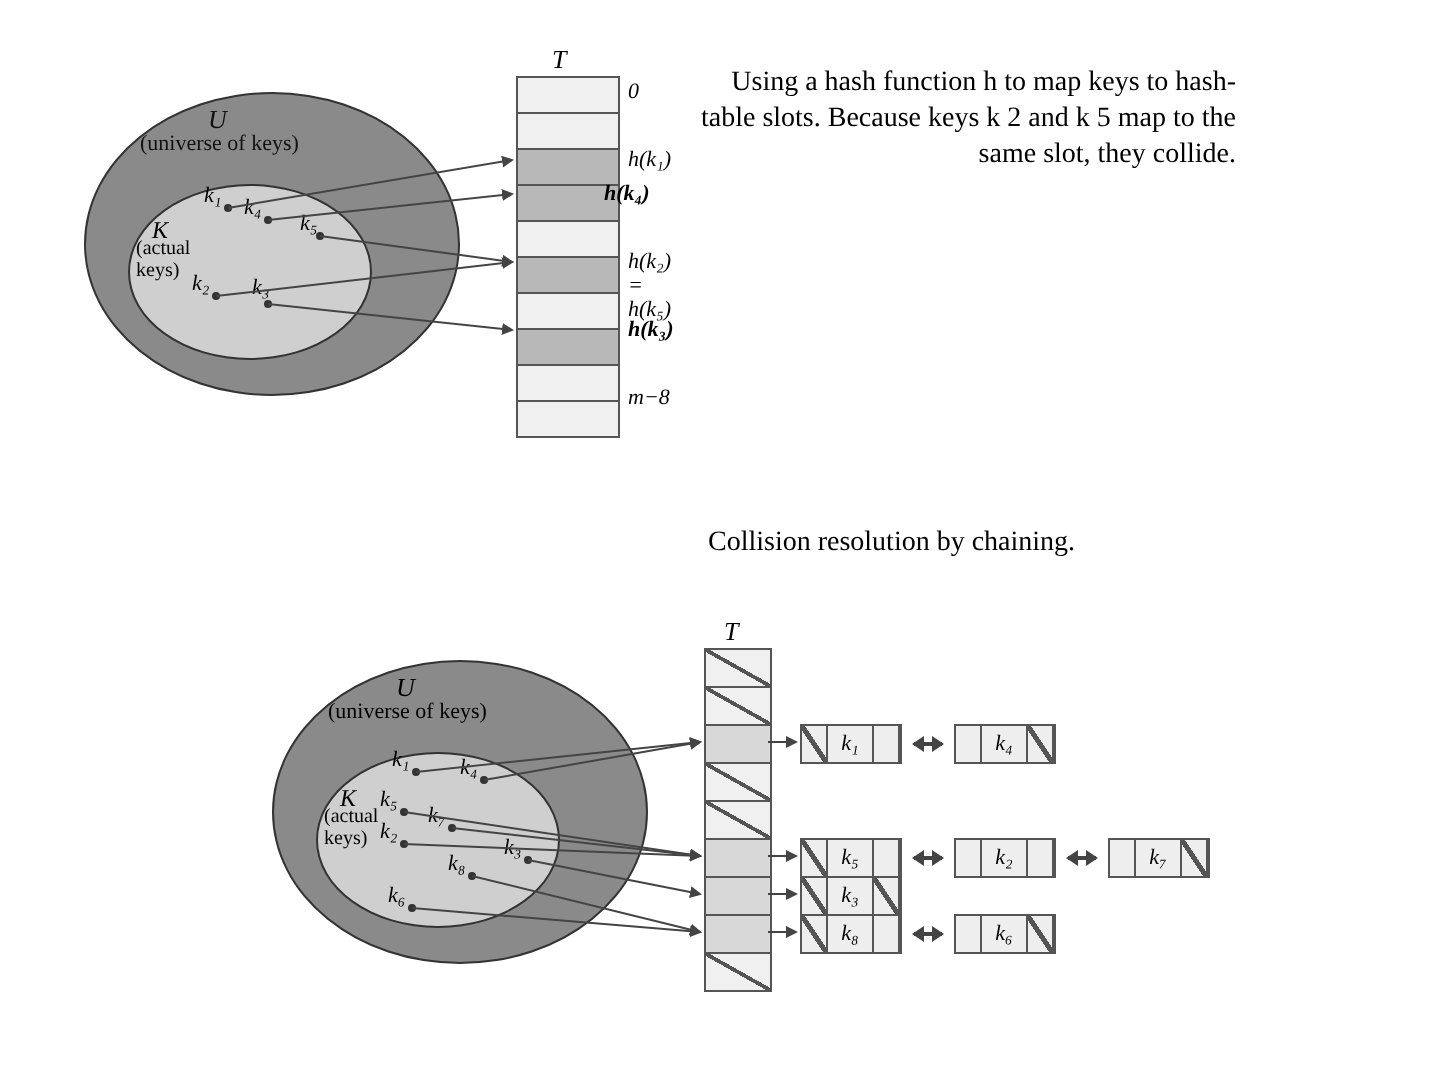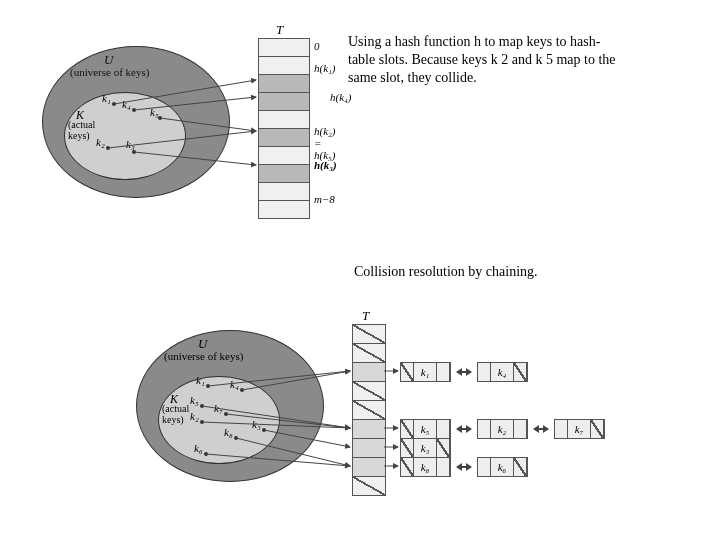--- a/index.html
+++ b/index.html
@@ -1,16 +1,16 @@
 <!DOCTYPE html>
 <html><head>
 <meta charset="utf-8">
 <style>
   body { margin:0; padding:0; width:720px; height:540px; font-family:"Times New Roman",serif; font-size:14px; background:#fff; position:relative; }
-  .caption1 { position:absolute; left:348px; top:33px; width:270px; line-height:1.3; }
+  .caption1 { position:absolute; left:348px; top:33px; width:270px; line-height:1.3;text-align:right; }
   .caption2 { position:absolute; left:354px; top:264px;text-align:center; }
 
   
   .d1 { position:absolute; left:42px; top:18px; width:300px; height:210px; }
   .d1 .ovalU { position:absolute; left:0; top:28px; width:186px; height:150px; border-radius:50%; background:#8a8a8a; border:1px solid #333; }
   .d1 .ovalK { position:absolute; left:22px; top:74px; width:120px; height:86px; border-radius:50%; background:#cfcfcf; border:1px solid #333; }
   .d1 .lblU { position:absolute; left:62px; top:34px; color:#111; font-style:italic; font-size:13px; }
   .d1 .lblUtxt { position:absolute; left:28px; top:48px; color:#111; font-size:11px; }
   .d1 .lblK { position:absolute; left:34px; top:90px; font-style:italic; font-size:12px; }
   .d1 .lblKtxt { position:absolute; left:26px; top:102px; font-size:10px; line-height:1.05; }
@@ -86,22 +86,22 @@
     <div class="slot filled"></div>
       <div class="slot filled"></div>
     <div class="slot empty"></div>
       <div class="slot filled"></div>
     <div class="slot empty"></div>
       <div class="slot filled"></div>
     <div class="slot empty"></div>
       <div class="slot empty"></div>
   </div>
   <div class="rlabel" style="left:272px; top:22px;">0</div>
-  <div class="rlabel" style="left:272px; top:44px;text-align:right;">h(k₁)</div>
-  <div class="rlabel" style="left:288px; top:73px;">h(k₄)</div>
+  <div class="rlabel" style="left:272px; top:56px;text-align:right;">h(k₁)</div>
+  <div class="rlabel" style="left:260px; top:73px;font-weight:bold;">h(k₄)</div>
   <div class="rlabel" style="left:272px; top:107px;">h(k₂) = h(k₅)</div>
   <div class="rlabel" style="left:272px; top:141px;font-weight:bold;">h(k₃)</div>
   <div class="rlabel" style="left:272px; top:175px;">m−8</div>
   <svg class="arrows">
     <defs>
         <marker id="ah1" markerWidth="6" markerHeight="6" refX="5" refY="3" orient="auto">
           <path d="M0,0 L6,3 L0,6 Z" fill="#444"></path>
         </marker>
       </defs>
     <line x1="72" y1="86" x2="214" y2="62" stroke="#444" stroke-width="1" marker-end="url(#ah1)"></line>

